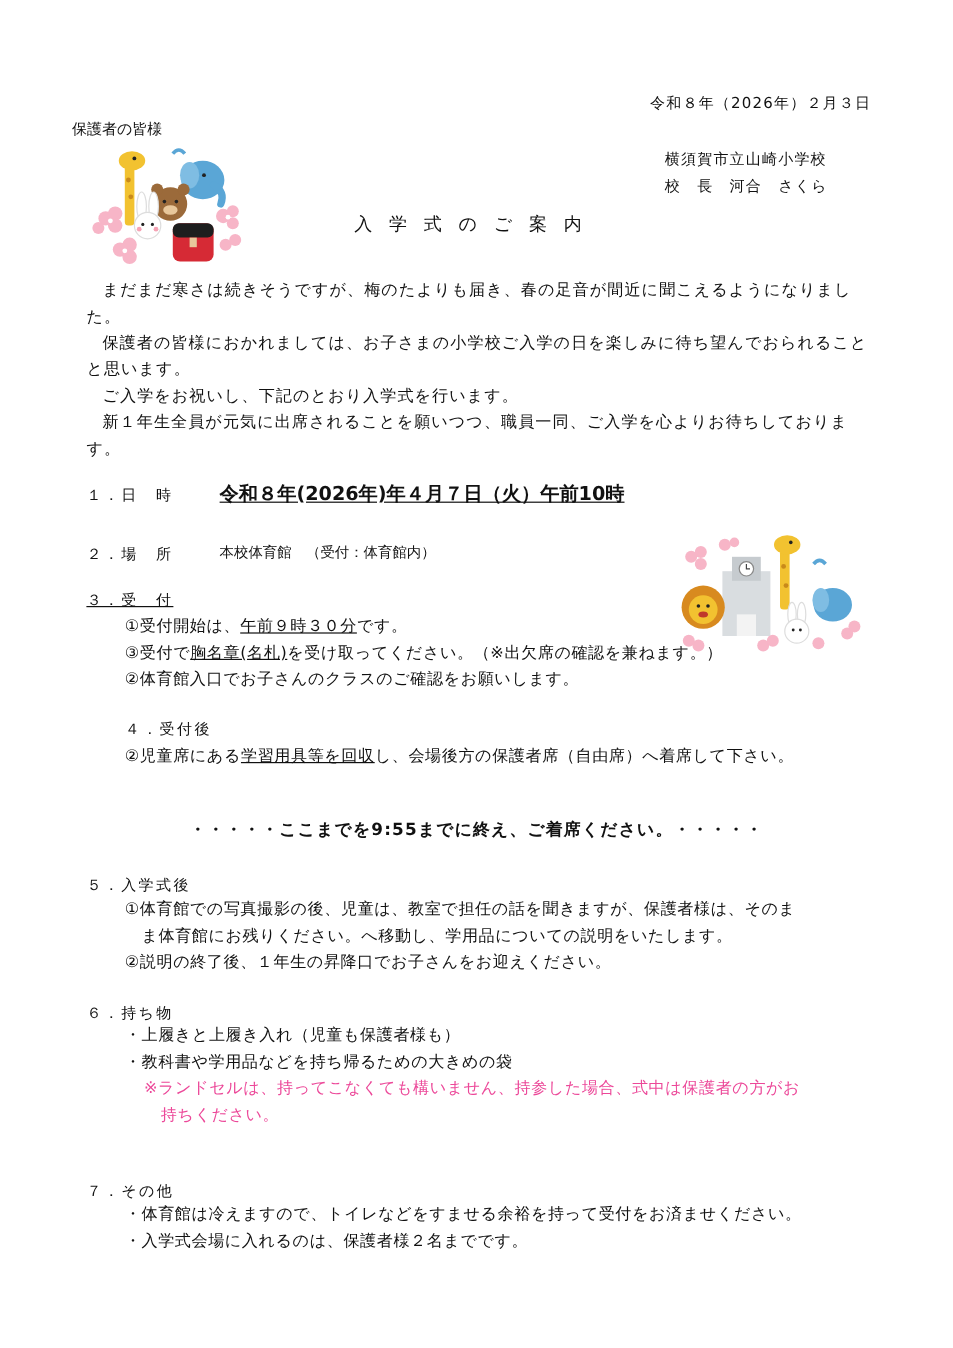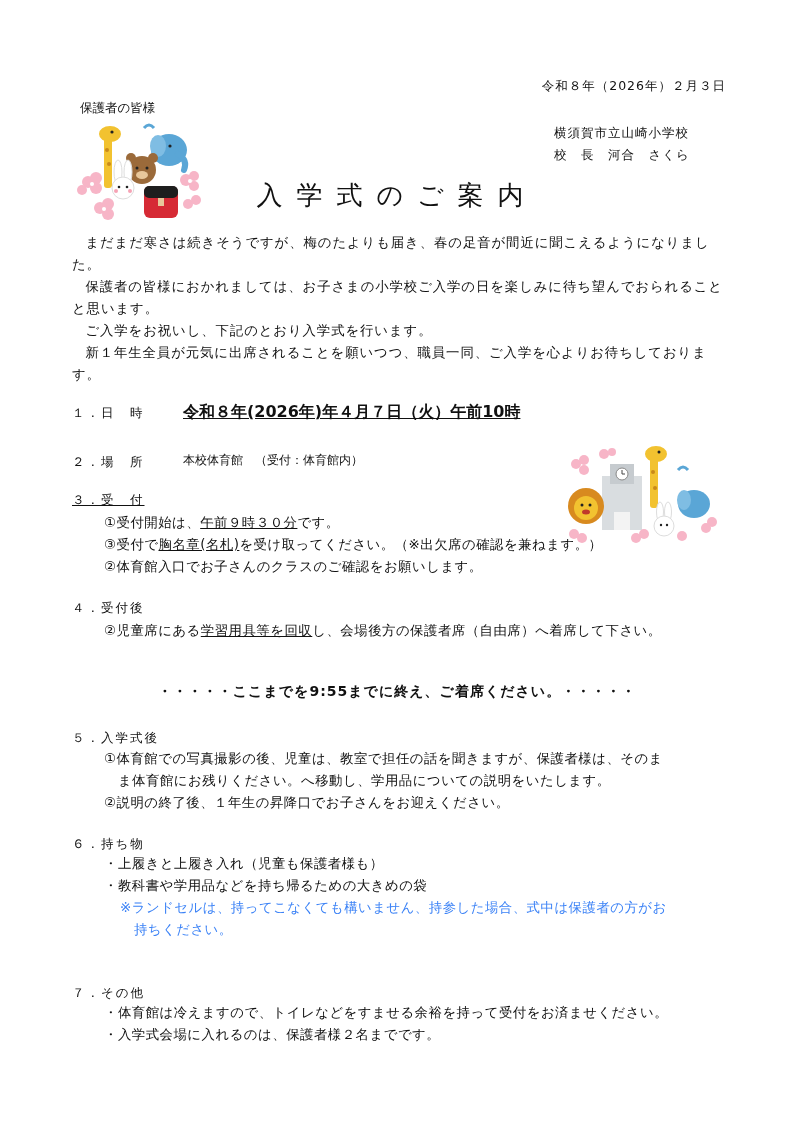--- a/index.html
+++ b/index.html
@@ -6,36 +6,36 @@
     html, body { width: 794px; height: 1123px; background: #ffffff; }
     body {
       position: relative;
       font-family: "DejaVu Sans", "Liberation Sans", sans-serif;
       color: #111111;
       font-size: 13.2px;
       overflow: hidden;
     }
     .abs { position: absolute; }
     .date { top: 78px; right: 68px; font-size: 12.5px; letter-spacing: 1px; }
-    .recipient { top: 100px; left: 80px; font-size: 12.5px; }
+    .recipient { top: 100px; left: 60px; font-size: 12.5px; }
     .sender { top: 122px; left: 554px; font-size: 12.5px; line-height: 22px; letter-spacing: 1px; }
     .title {
       top: 178px; left: 0; width: 794px; text-align: center;
-      font-size: 26px; letter-spacing: 14px; font-weight: normal;
+      font-size: 15px; letter-spacing: 14px; font-weight: normal;
     }
     .intro { top: 232px; left: 72px; width: 660px; line-height: 22px; font-size: 13.4px; letter-spacing: 0.9px; }
     .intro p { text-indent: 1em; }
 
     .sec-head { left: 72px; font-size: 12.5px; letter-spacing: 2px; }
     .datetime-val { position: absolute; top: 402px; left: 183px; font-size: 16px; font-weight: bold; text-decoration: underline; }
     .place-val { position: absolute; top: 452px; left: 183px; font-size: 12px; }
 
     .list { left: 104px; font-size: 13.4px; line-height: 22px; letter-spacing: 0.5px; }
     .list .u { text-decoration: underline; }
-    .red { color: #3b82f6; }
+    .red { color: #ec4899; }
 
     .notice { top: 683px; left: 0; width: 794px; text-align: center; font-size: 14px; font-weight: bold; letter-spacing: 1px; }
 
     .illu { position: absolute; }
   </style>
 </head>
 <body>
 
 <div class="abs date">令和８年（2026年）２月３日</div>
 <div class="abs recipient">保護者の皆様</div>
@@ -163,21 +163,21 @@
   </svg>
 </div>
 
 <div class="abs sec-head" style="top:492px;text-decoration:underline;">３．受　付</div>
 <div class="abs list" style="top:512px;">
   <div><span>①受付開始は、</span><span class="u">午前９時３０分</span><span>です。</span></div>
   <div><span>③受付で</span><span class="u">胸名章(名札)</span><span>を受け取ってください。（※出欠席の確認を兼ねます。）</span></div>
   <div><span>②体育館入口でお子さんのクラスのご確認をお願いします。</span></div>
 </div>
 
-<div class="abs sec-head" style="top:600px;">４．受付後</div>
+<div class="abs sec-head" style="top:600px;margin-left:32px;">４．受付後</div>
 <div class="abs list" style="top:620px;">
   <div><span>②児童席にある</span><span class="u">学習用具等を回収</span><span>し、会場後方の保護者席（自由席）へ着席して下さい。</span></div>
 </div>
 
 <div class="abs notice">・・・・・ここまでを9:55までに終え、ご着席ください。・・・・・</div>
 
 <div class="abs sec-head" style="top:730px;">５．入学式後</div>
 <div class="abs list" style="top:748px;">
   <div>①体育館での写真撮影の後、児童は、教室で担任の話を聞きますが、保護者様は、そのま</div>
   <div>　ま体育館にお残りください。へ移動し、学用品についての説明をいたします。</div>

